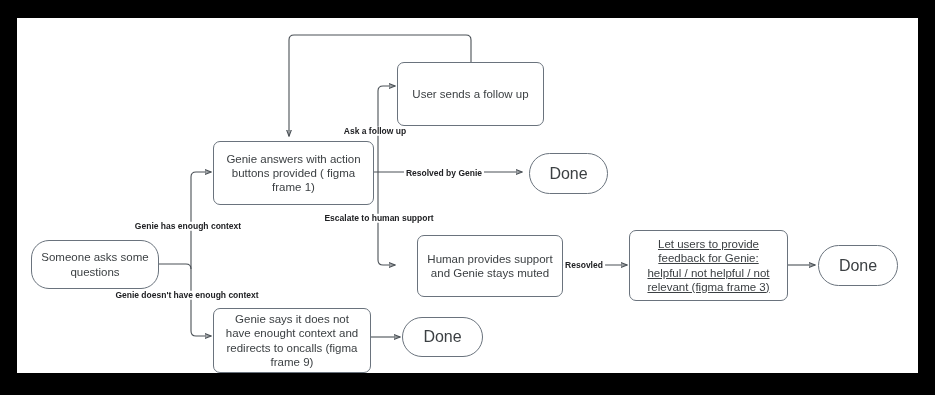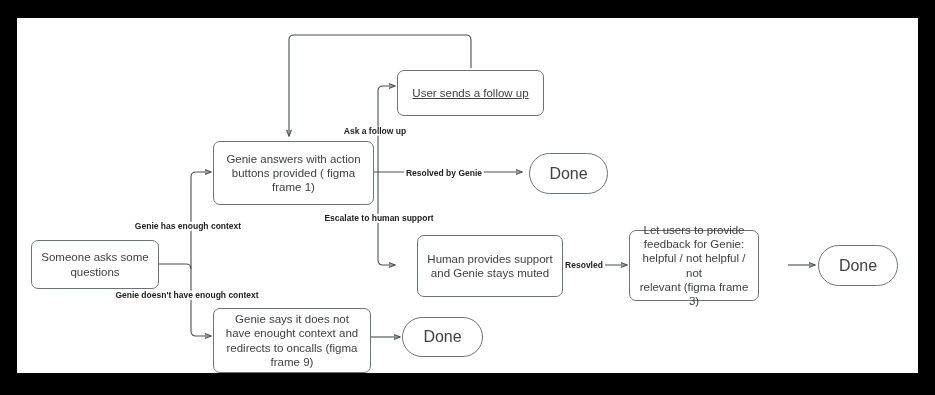--- a/index.html
+++ b/index.html
@@ -88,35 +88,35 @@
 
       <path d="M454,50 L454,22 Q454,17 449,17 L277,17 Q272,17 272,22 L272,118" marker-end="url(#arrow)"></path>
 
       <path d="M526,247 L610,247" marker-end="url(#arrow)"></path>
 
       <path d="M771,247 L798,247" marker-end="url(#arrow)"></path>
 
       <path d="M354,319 L383,319" marker-end="url(#arrow)"></path>
     </svg>
 
-    <div class="node rounded" style="left:14px; top:222px; width:128px; height:49px;">Someone asks some
+    <div class="node rounded" style="left:14px; top:222px; width:128px; height:49px;border-radius:18px;">Someone asks some
 questions</div>
 
     <div class="node rounded" style="left:196px; top:123px; width:161px; height:64px;">Genie answers with action
 buttons provided ( figma
 frame 1)</div>
 
-    <div class="node rounded" style="left:380px; top:52px; width:147px; height:46px;text-decoration:underline;">User sends a follow up</div>
+    <div class="node rounded" style="left:380px; top:44px; width:147px; height:64px;">User sends a follow up</div>
 
     <div class="node terminal" style="left:512px; top:135px; width:79px; height:41px;">Done</div>
 
     <div class="node rounded" style="left:400px; top:217px; width:146px; height:62px;">Human provides support
 and Genie stays muted</div>
 
-    <div class="node rounded" style="left:612px; top:212px; width:130px; height:71px;">Let users to provide
+    <div class="node rounded" style="left:612px; top:212px; width:159px; height:71px;text-decoration:underline;">Let users to provide
 feedback for Genie:
 helpful / not helpful / not
 relevant (figma frame 3)</div>
 
     <div class="node terminal" style="left:801px; top:227px; width:80px; height:41px;">Done</div>
 
     <div class="node rounded" style="left:196px; top:290px; width:158px; height:65px;">Genie says it does not
 have enought context and
 redirects to oncalls (figma
 frame 9)</div>

